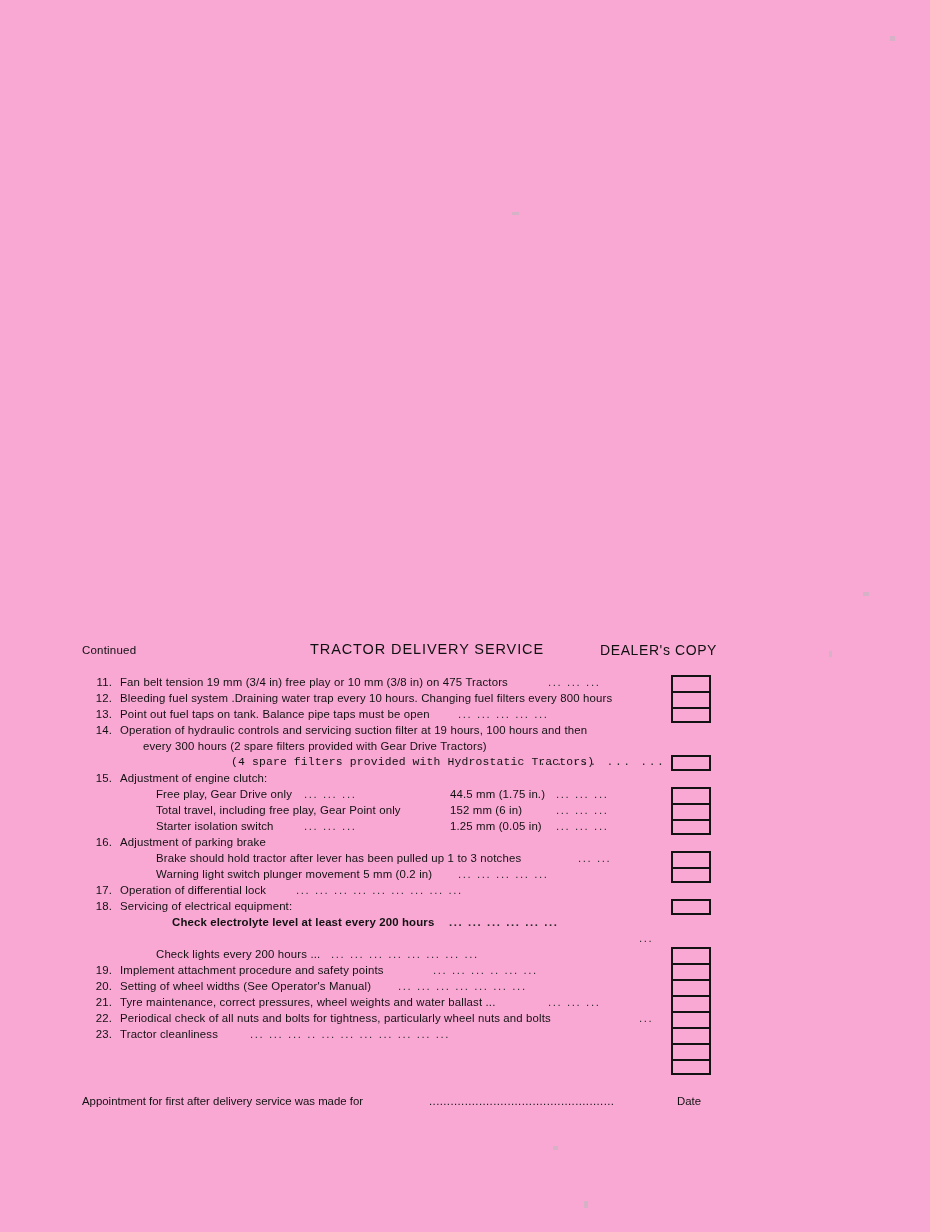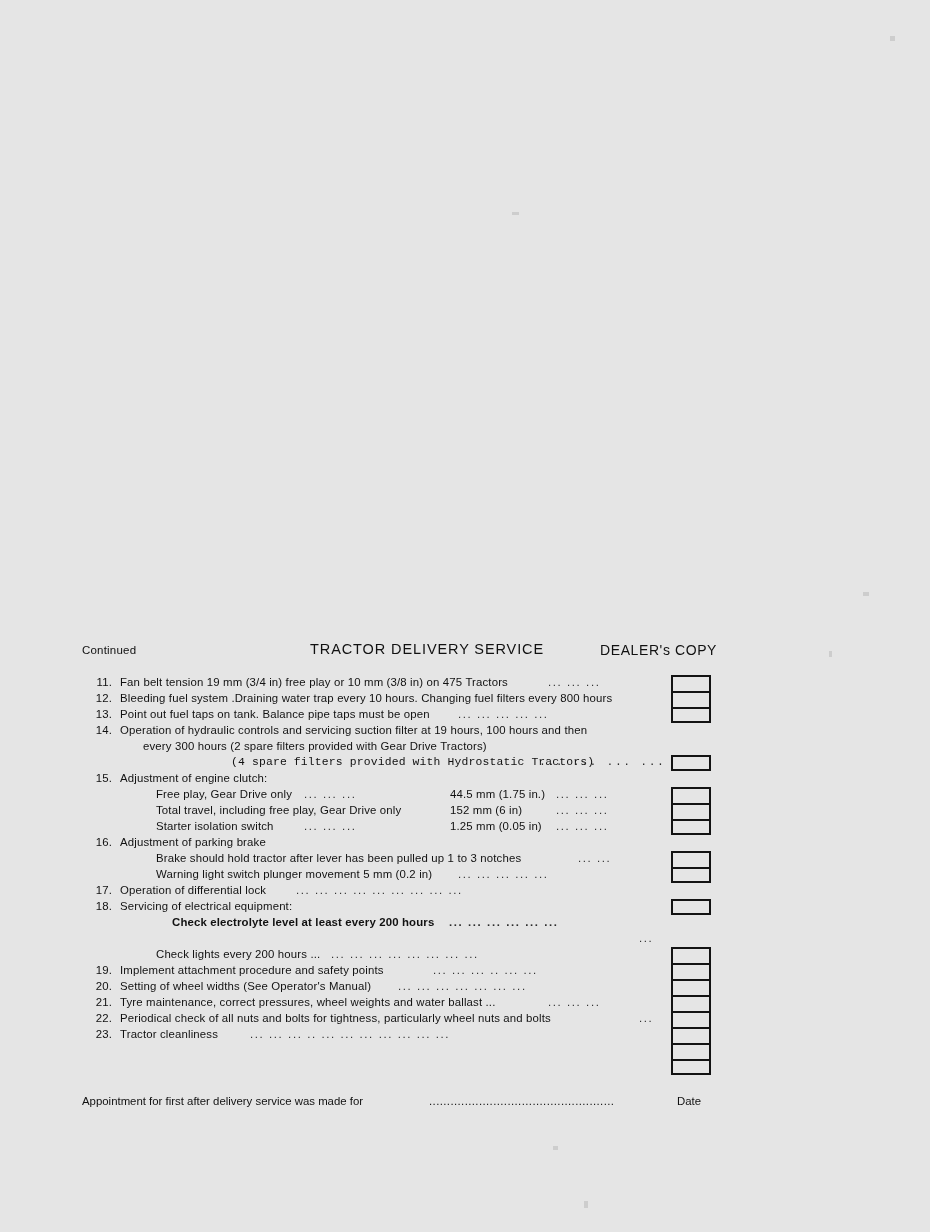--- a/index.html
+++ b/index.html
@@ -13,21 +13,21 @@
     position: relative;
     font-family: "Liberation Sans", sans-serif;
     color: #111111;
     overflow: hidden;
   }
 
   
   #scan-page {
     position: absolute;
     inset: 0;
-    background: #e5e5e5;
+    background: #f9a8d4;
     padding-left: 48px;
   }
   .speck {
     position: absolute;
     background: #b9b9b9;
     opacity: .55;
   }
 
   
   #form-block {
@@ -237,21 +237,21 @@
           <span class="num">15.</span>
           <span class="txt lvl0">Adjustment of engine clutch:</span>
         </div>
         <div class="row" style="position: absolute; left: 0px; top: 112px; width: 640px;">
           <span class="txt lvl2">Free play, Gear Drive only</span>
           <span class="dots" style="left: 226px;">...      ...      ...</span>
           <span class="meas">44.5 mm (1.75 in.)</span>
           <span class="dots" style="left: 478px;">...      ...      ...</span>
         </div>
         <div class="row" style="position: absolute; left: 0px; top: 128px; width: 640px;">
-          <span class="txt lvl2">Total travel, including free play, Gear Drive only</span>
+          <span class="txt lvl2">Total travel, including free play, Gear Point only</span>
           <span class="meas">152 mm (6 in)</span>
           <span class="dots" style="left: 478px;">...      ...      ...</span>
         </div>
         <div class="row" style="position: absolute; left: 0px; top: 144px; width: 640px;">
           <span class="txt lvl2">Starter isolation switch</span>
           <span class="dots" style="left: 226px;">...      ...      ...</span>
           <span class="meas">1.25 mm (0.05 in)</span>
           <span class="dots" style="left: 478px;">...      ...      ...</span>
         </div>
         <div class="row" style="position: absolute; left: 0px; top: 160px; width: 640px;">

